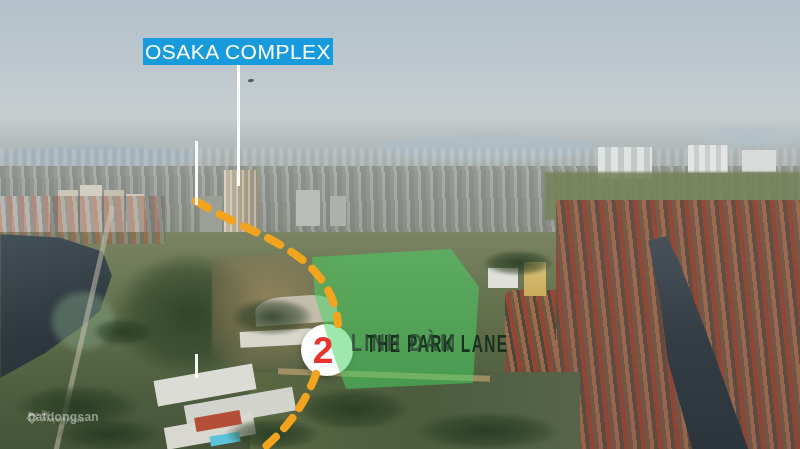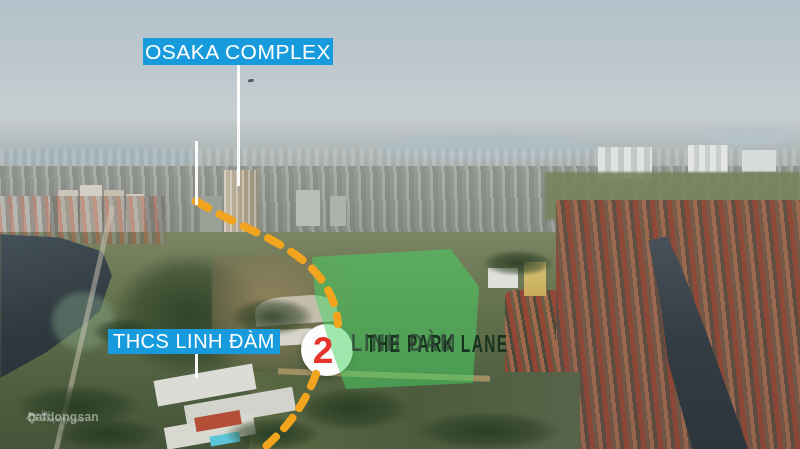--- a/index.html
+++ b/index.html
@@ -181,21 +181,20 @@
   <div class="title-block">
     <span class="title-line1">THE PARK LANE</span>
     <span class="title-line2">LINH ĐÀM</span>
   </div>
 
   <div class="callout lbl-osaka">OSAKA COMPLEX</div>
   <div class="leader leader-osaka"></div>
 
   <div class="leader leader-ql1a"></div>
 
-  <div class="callout lbl-thcs">THCS LINH ĐÀM</div>
   <div class="leader leader-thcs"></div>
 
   <div class="bird"></div>
 
   <div class="watermark">
     <div class="wm-row">
       <span class="wm-diamond"></span>
       <span class="wm-brand">batdongsan</span>
       <span class="wm-domain">com.vn</span>
     </div>

